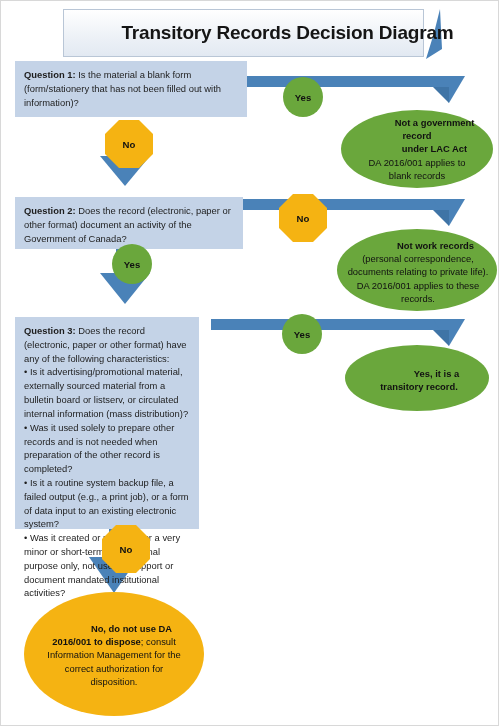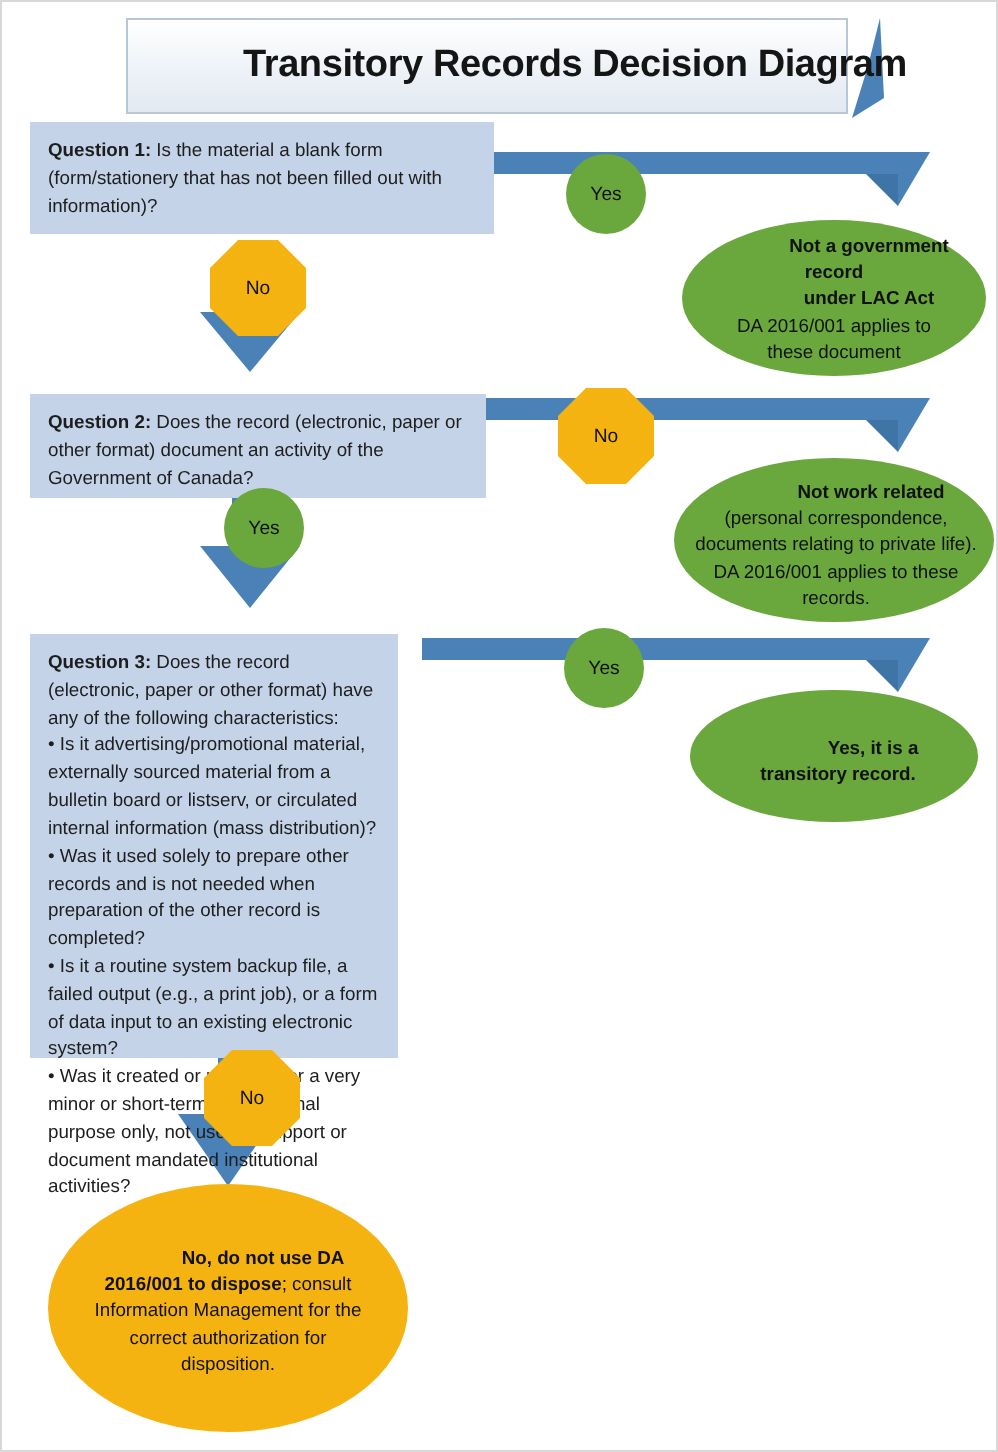--- a/index.html
+++ b/index.html
@@ -78,21 +78,21 @@
     pointer-events: none;
   }
 
   
   .badge {
     position: absolute;
     display: flex;
     align-items: center;
     justify-content: center;
     font-size: 9.6px;
-    font-weight: normal;
+    font-weight: bold;
     color: #111111;
   }
 
   
   .ell-text {
     position: absolute;
     display: flex;
     align-items: center;
     justify-content: center;
     text-align: center;
@@ -191,27 +191,27 @@
   <div class="badge" style="left:282px; top:207px; width:40px; height:20px;">No</div>
   <div class="badge" style="left:111px; top:253px; width:40px; height:20px;">Yes</div>
   <div class="badge" style="left:281px; top:323px; width:40px; height:20px;">Yes</div>
   <div class="badge" style="left:105px; top:538px; width:40px; height:20px;">No</div>
 
   <div class="ell-text" style="left:340px; top:113px; width:152px; height:70px;">
     <div class="ell-inner">
       <b>Not a government record</b><br>
       <b>under LAC Act</b><br>
       <span>DA 2016/001 applies to</span><br>
-      <span>these document</span>
+      <span>blank records</span>
     </div>
   </div>
 
   <div class="ell-text" style="left:338px; top:234px; width:158px; height:74px;">
     <div class="ell-inner">
-      <b>Not work related</b><span> (personal correspondence, documents relating to private life). DA 2016/001 applies to these records.</span>
+      <b>Not work records</b><span> (personal correspondence, documents relating to private life). DA 2016/001 applies to these records.</span>
     </div>
   </div>
 
   <div class="ell-text" style="left:348px; top:350px; width:140px; height:58px;">
     <div class="ell-inner">
       <b>Yes, it is a transitory record.</b><br>
     </div>
   </div>
 
   <div class="ell-text" style="left:33px; top:618px; width:160px; height:72px;">

